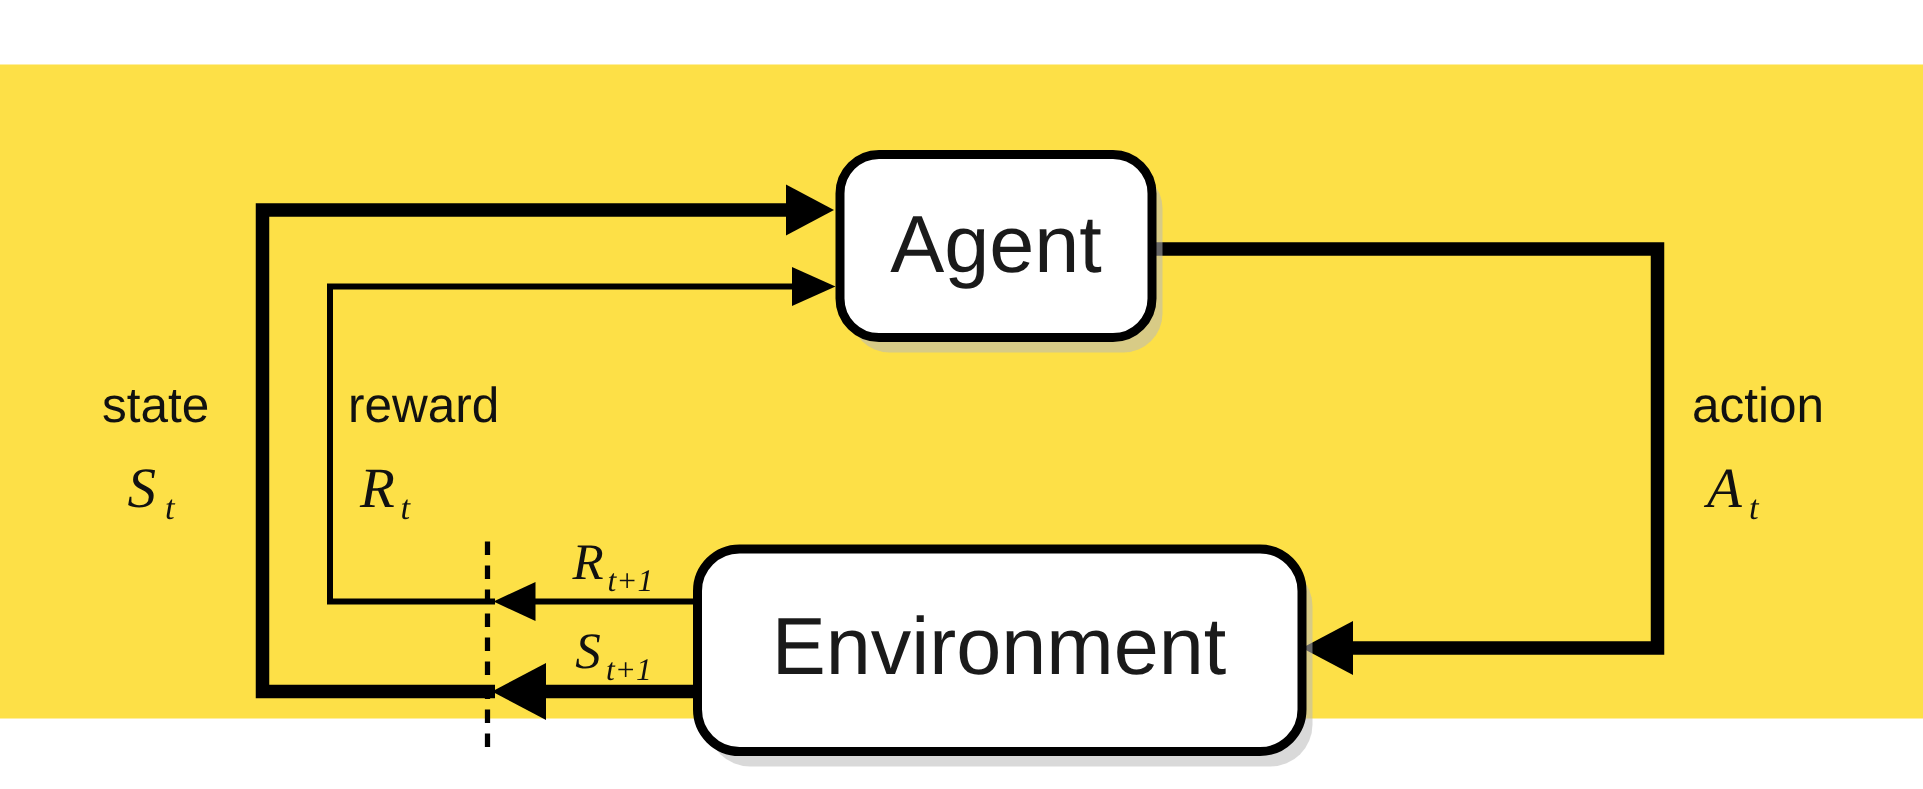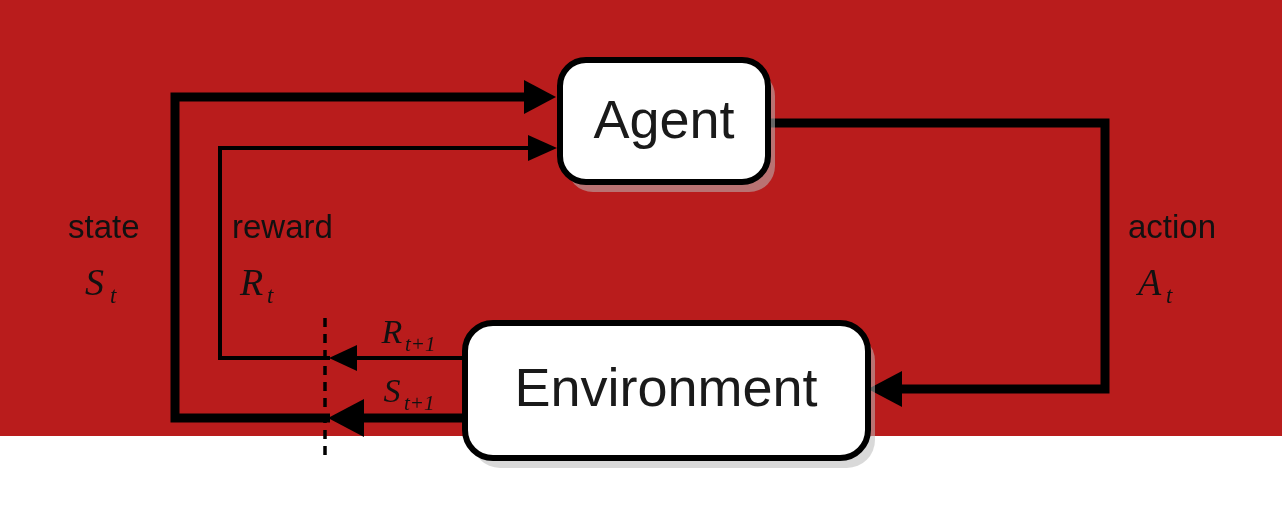--- a/index.html
+++ b/index.html
@@ -10,21 +10,22 @@
   body {
     width: 1282px;
     height: 526px;
     font-family: "Liberation Sans", sans-serif;
     overflow: hidden;
   }
   #diagram-root {
     position: relative;
     width: 1282px;
     height: 436px;
-    background: #b91c1c;
+    background: #fde047;
+    margin-top: 43px;
   }
   svg.diagram-canvas {
     display: block;
     width: 1282px;
     height: 526px;
   }
   .box-fill {
     fill: #ffffff;
     stroke: #000000;
     stroke-width: 6;

